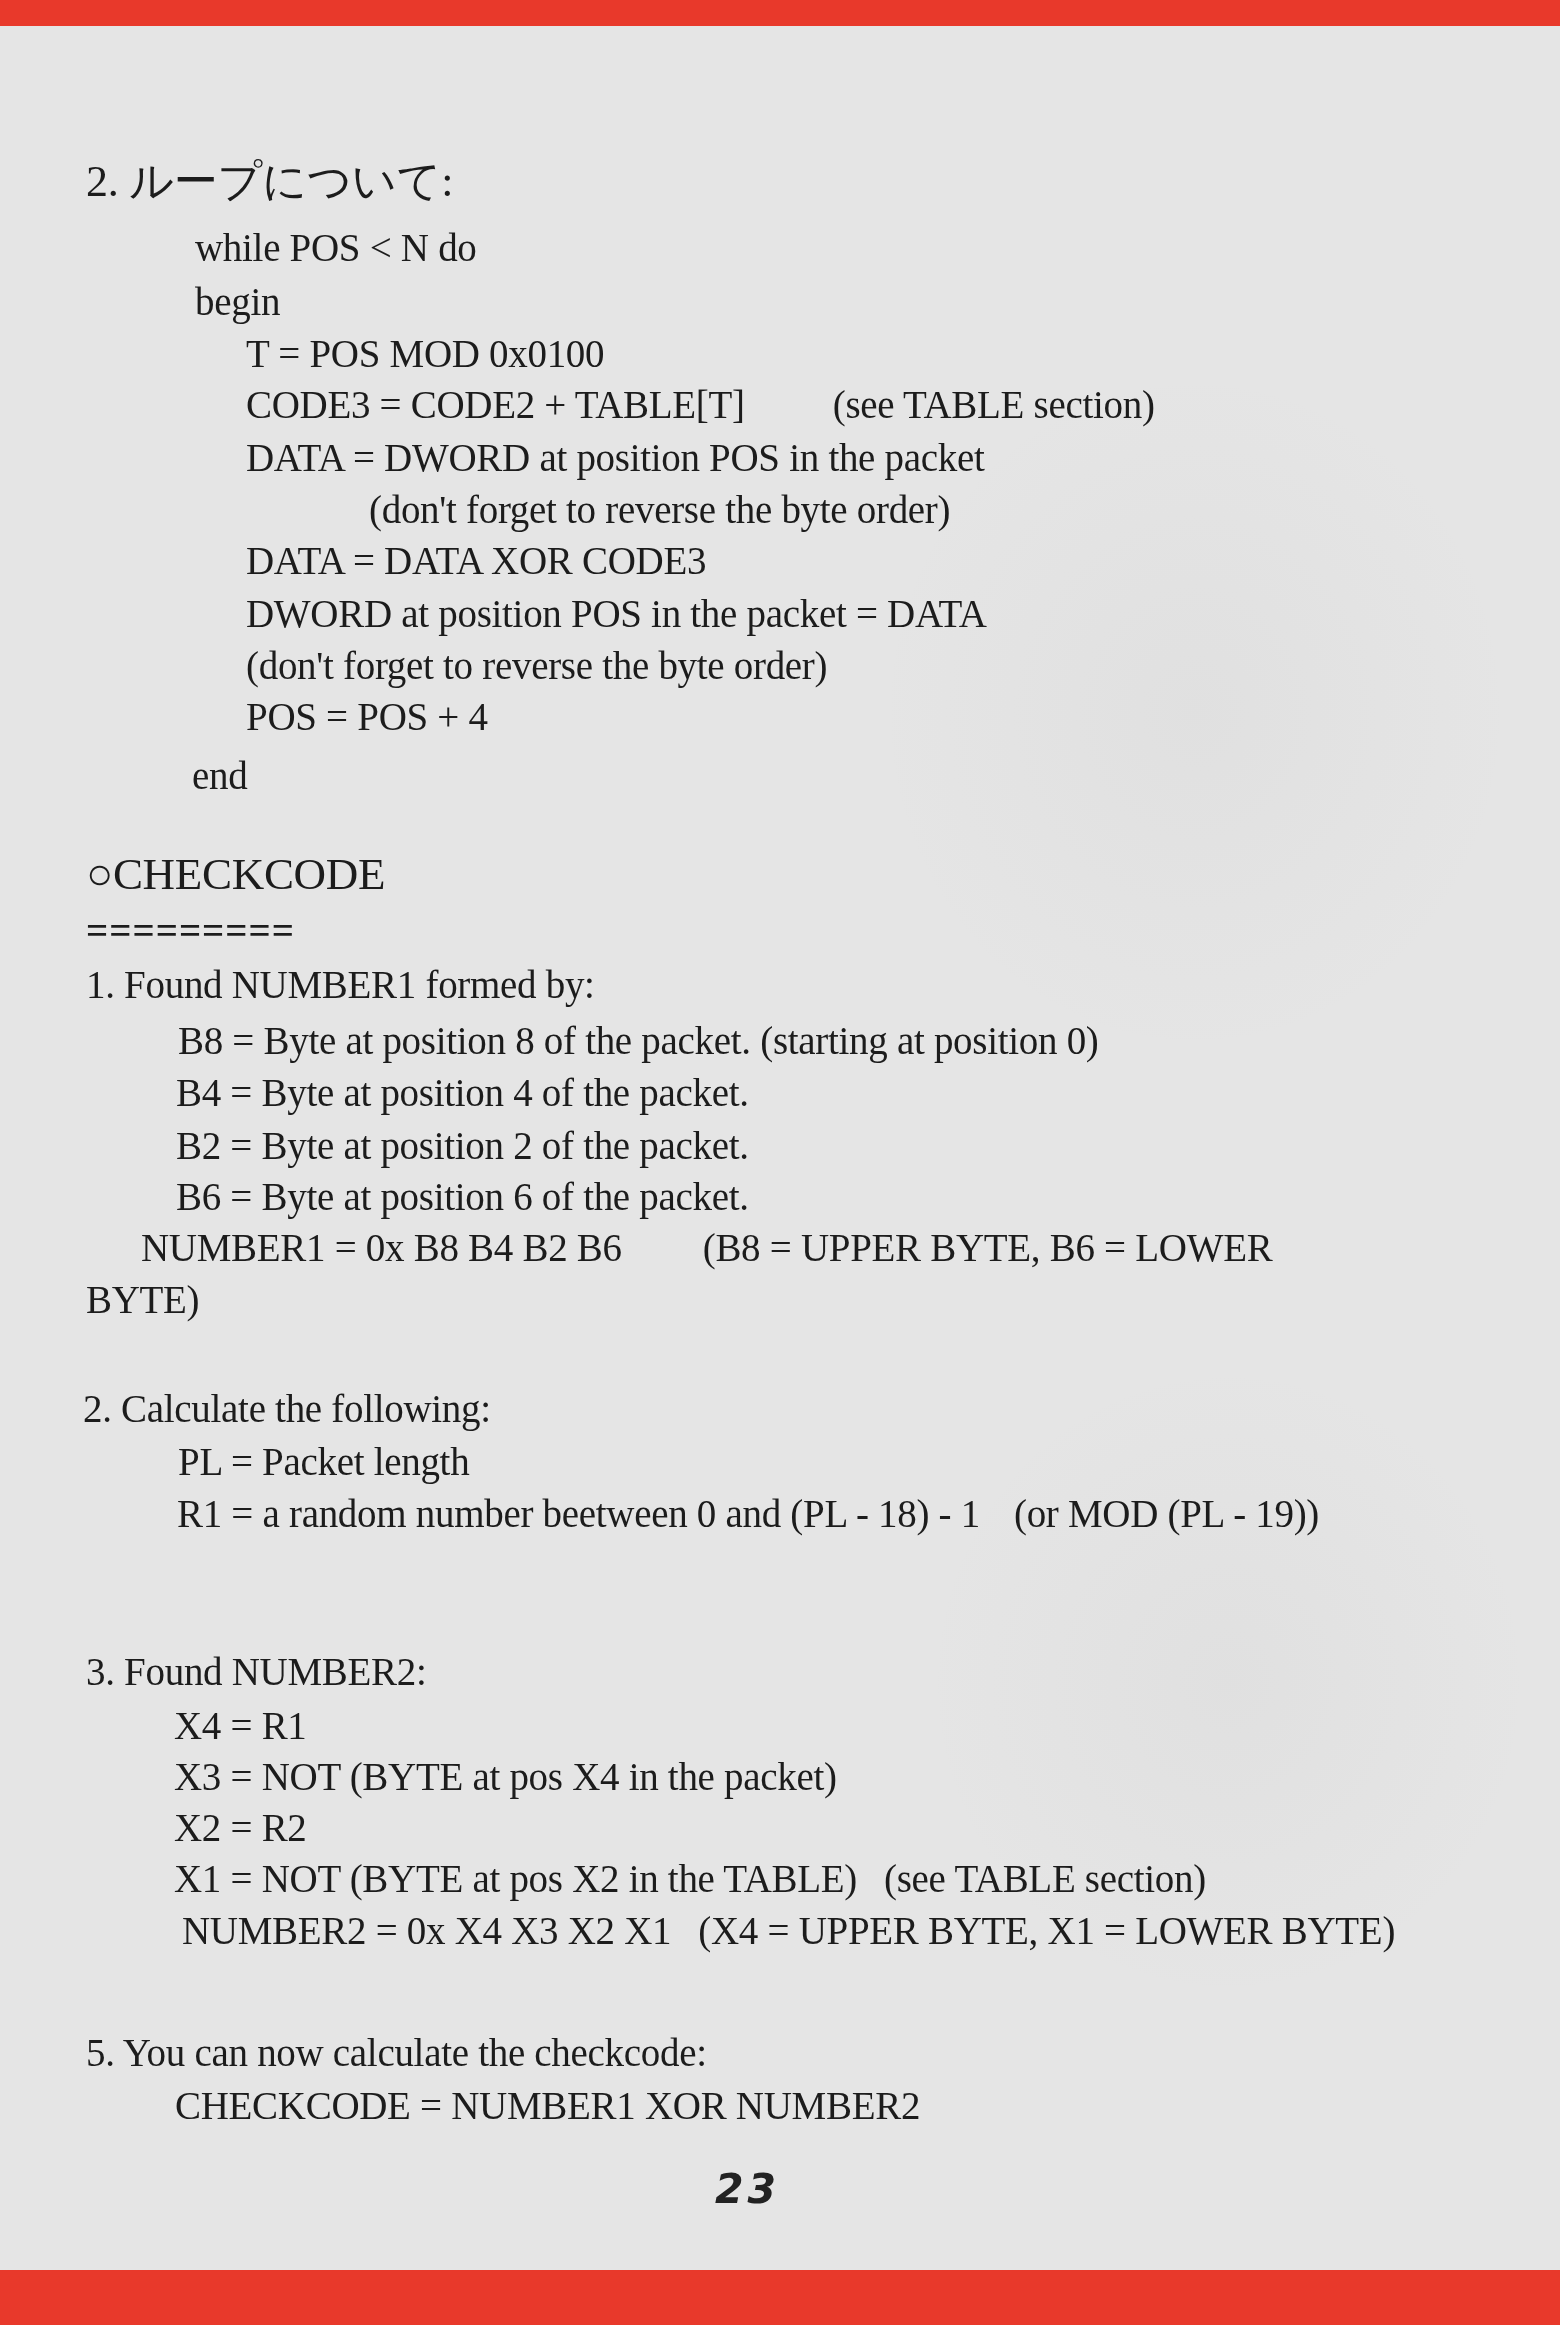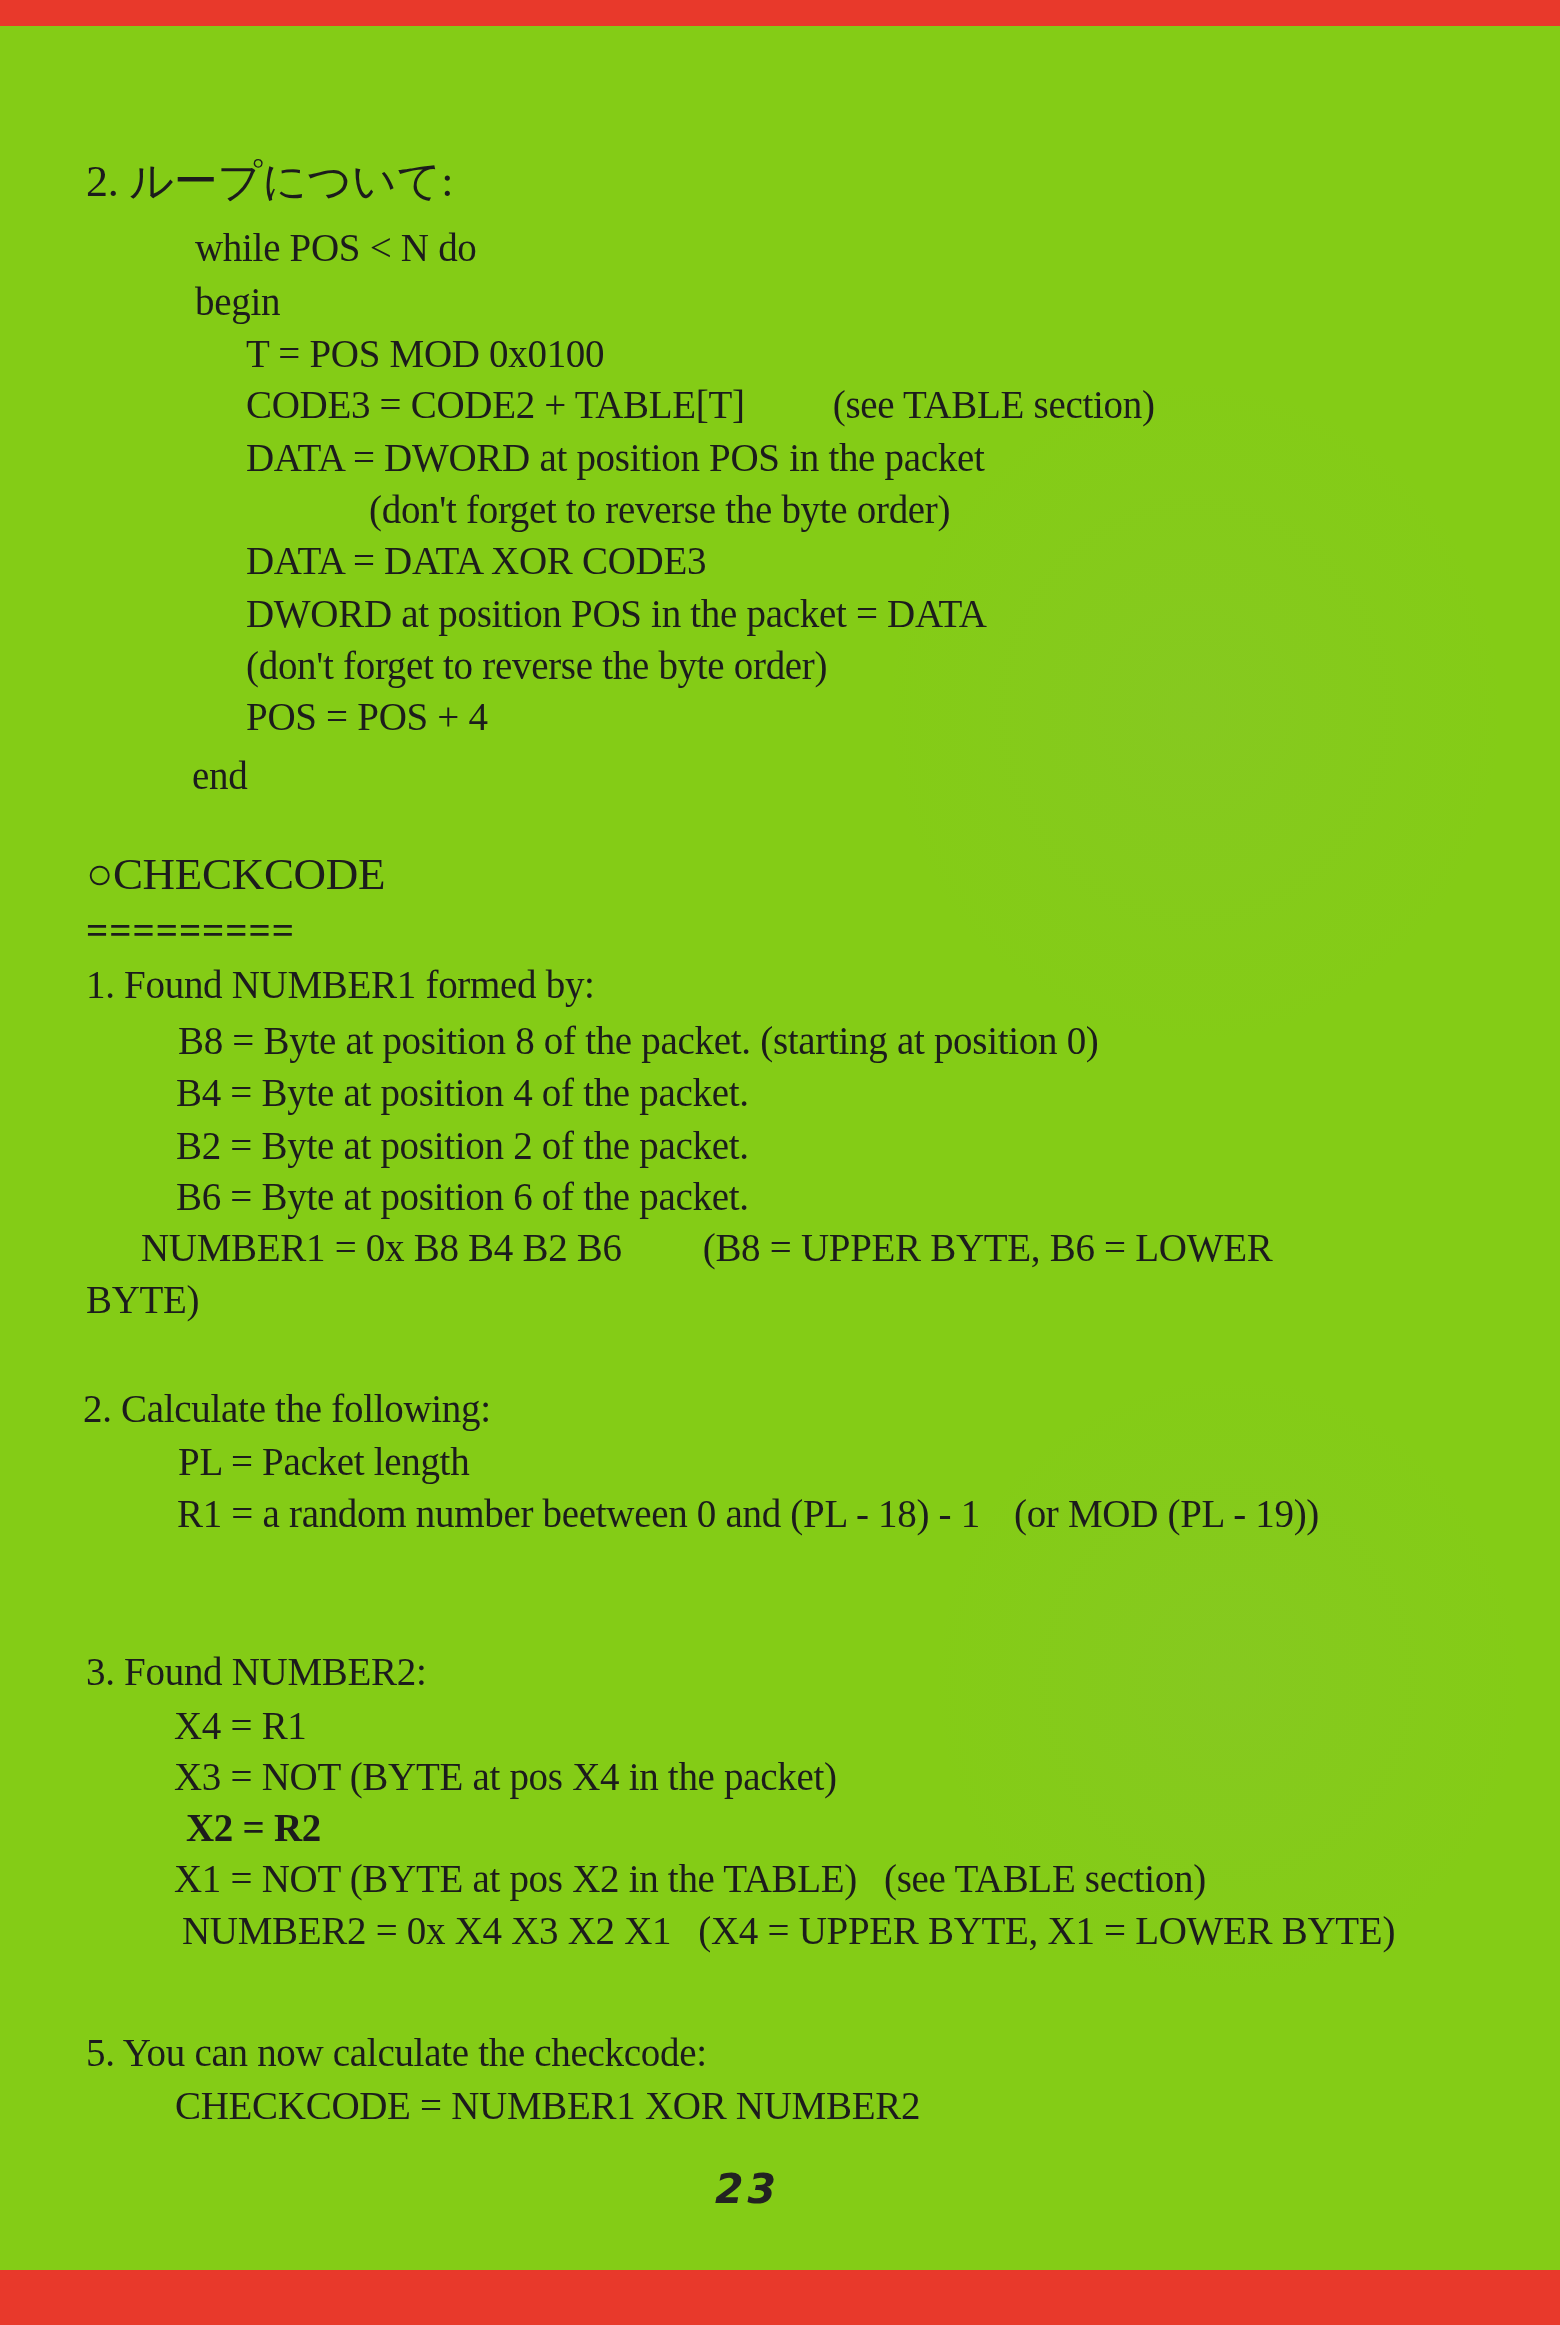--- a/index.html
+++ b/index.html
@@ -4,21 +4,21 @@
 <style>
   html, body {
     margin: 0;
     padding: 0;
     background: #ffffff;
   }
   .page {
     position: relative;
     width: 1560px;
     height: 2326px;
-    background: #84cc16;
+    background: #e5e5e5;
     overflow: hidden;
     font-family: "Liberation Serif", "DejaVu Serif", serif;
     color: #1c1c1c;
     text-align: center;
   }
   .red-bar {
     position: absolute;
     left: 0;
     width: 1560px;
     background: #e8392b;
@@ -109,21 +109,21 @@
 
   <div class="ln" style="top:1385px; left:83px;">2. Calculate the following:</div>
   <div class="ln" style="top:1438px; left:178px;">PL = Packet length</div>
   <div class="ln" style="top:1490px; left:177px;">
     <span>R1 = a random number beetween 0 and (PL - 18) - 1</span><span class="side-note ml-sm">(or MOD (PL - 19))</span>
   </div>
 
   <div class="ln" style="top:1648px; left:86px;">3. Found NUMBER2:</div>
   <div class="ln" style="top:1702px; left:174px;">X4 = R1</div>
   <div class="ln" style="top:1753px; left:174px;">X3 = NOT (BYTE at pos X4 in the packet)</div>
-  <div class="ln" style="top:1804px; left:186px;font-weight:bold;">X2 = R2</div>
+  <div class="ln" style="top:1804px; left:174px;">X2 = R2</div>
   <div class="ln" style="top:1855px; left:174px;">
     <span>X1 = NOT (BYTE at pos X2 in the TABLE)</span><span class="side-note ml-xs">(see TABLE section)</span>
   </div>
   <div class="ln" style="top:1907px; left:182px;">
     <span>NUMBER2 = 0x X4 X3 X2 X1</span><span class="side-note ml-xs">(X4 = UPPER BYTE, X1 = LOWER BYTE)</span>
   </div>
 
   <div class="ln" style="top:2029px; left:86px;">5. You can now calculate the checkcode:</div>
   <div class="ln" style="top:2082px; left:175px;">CHECKCODE = NUMBER1 XOR NUMBER2</div>
 

